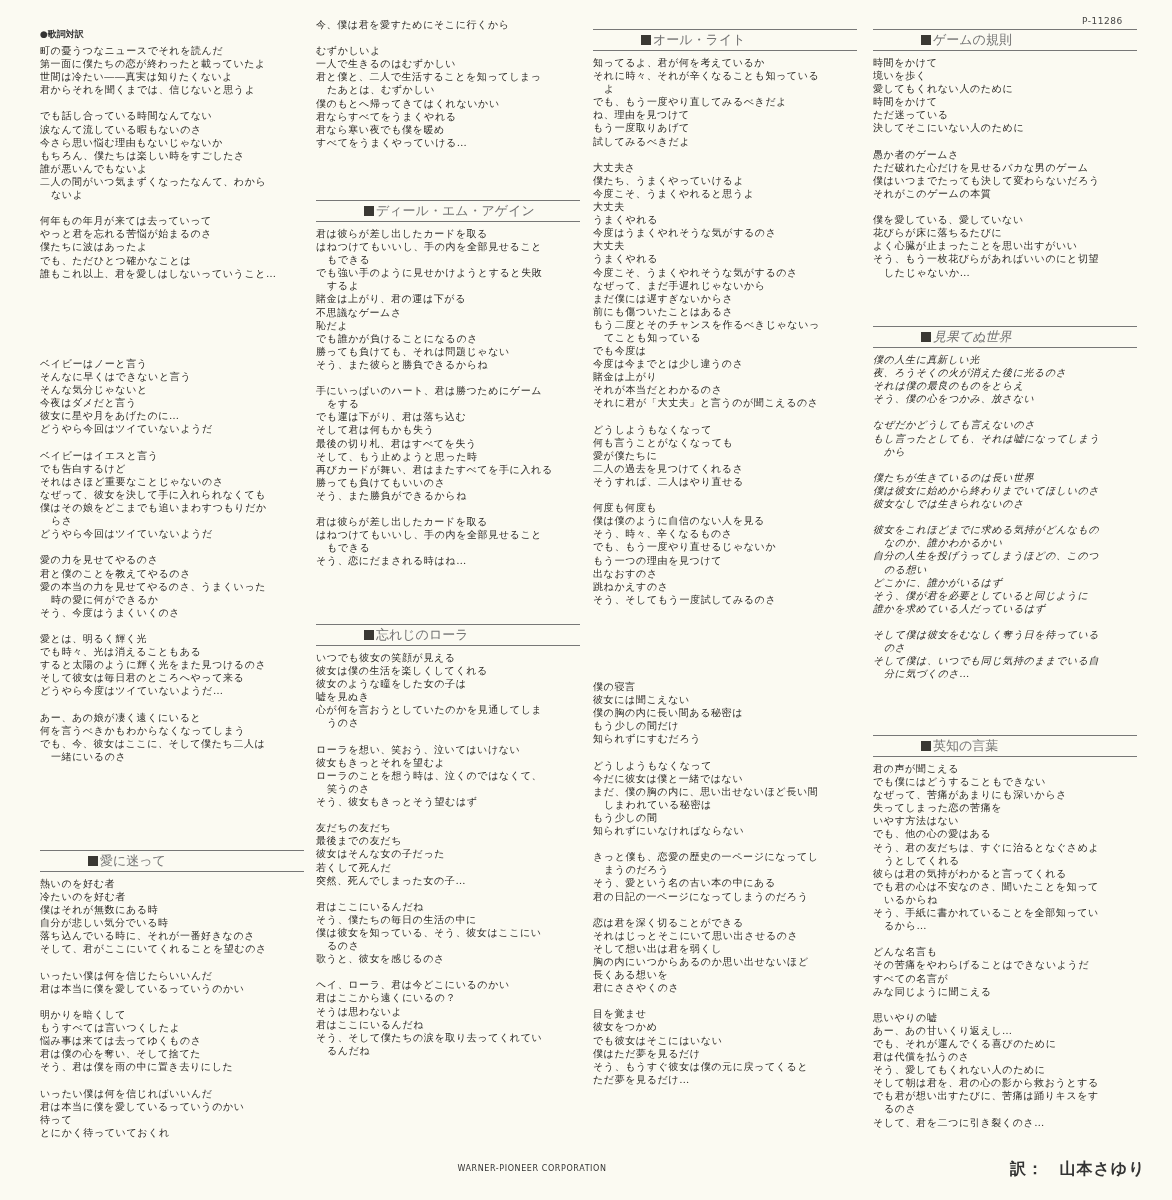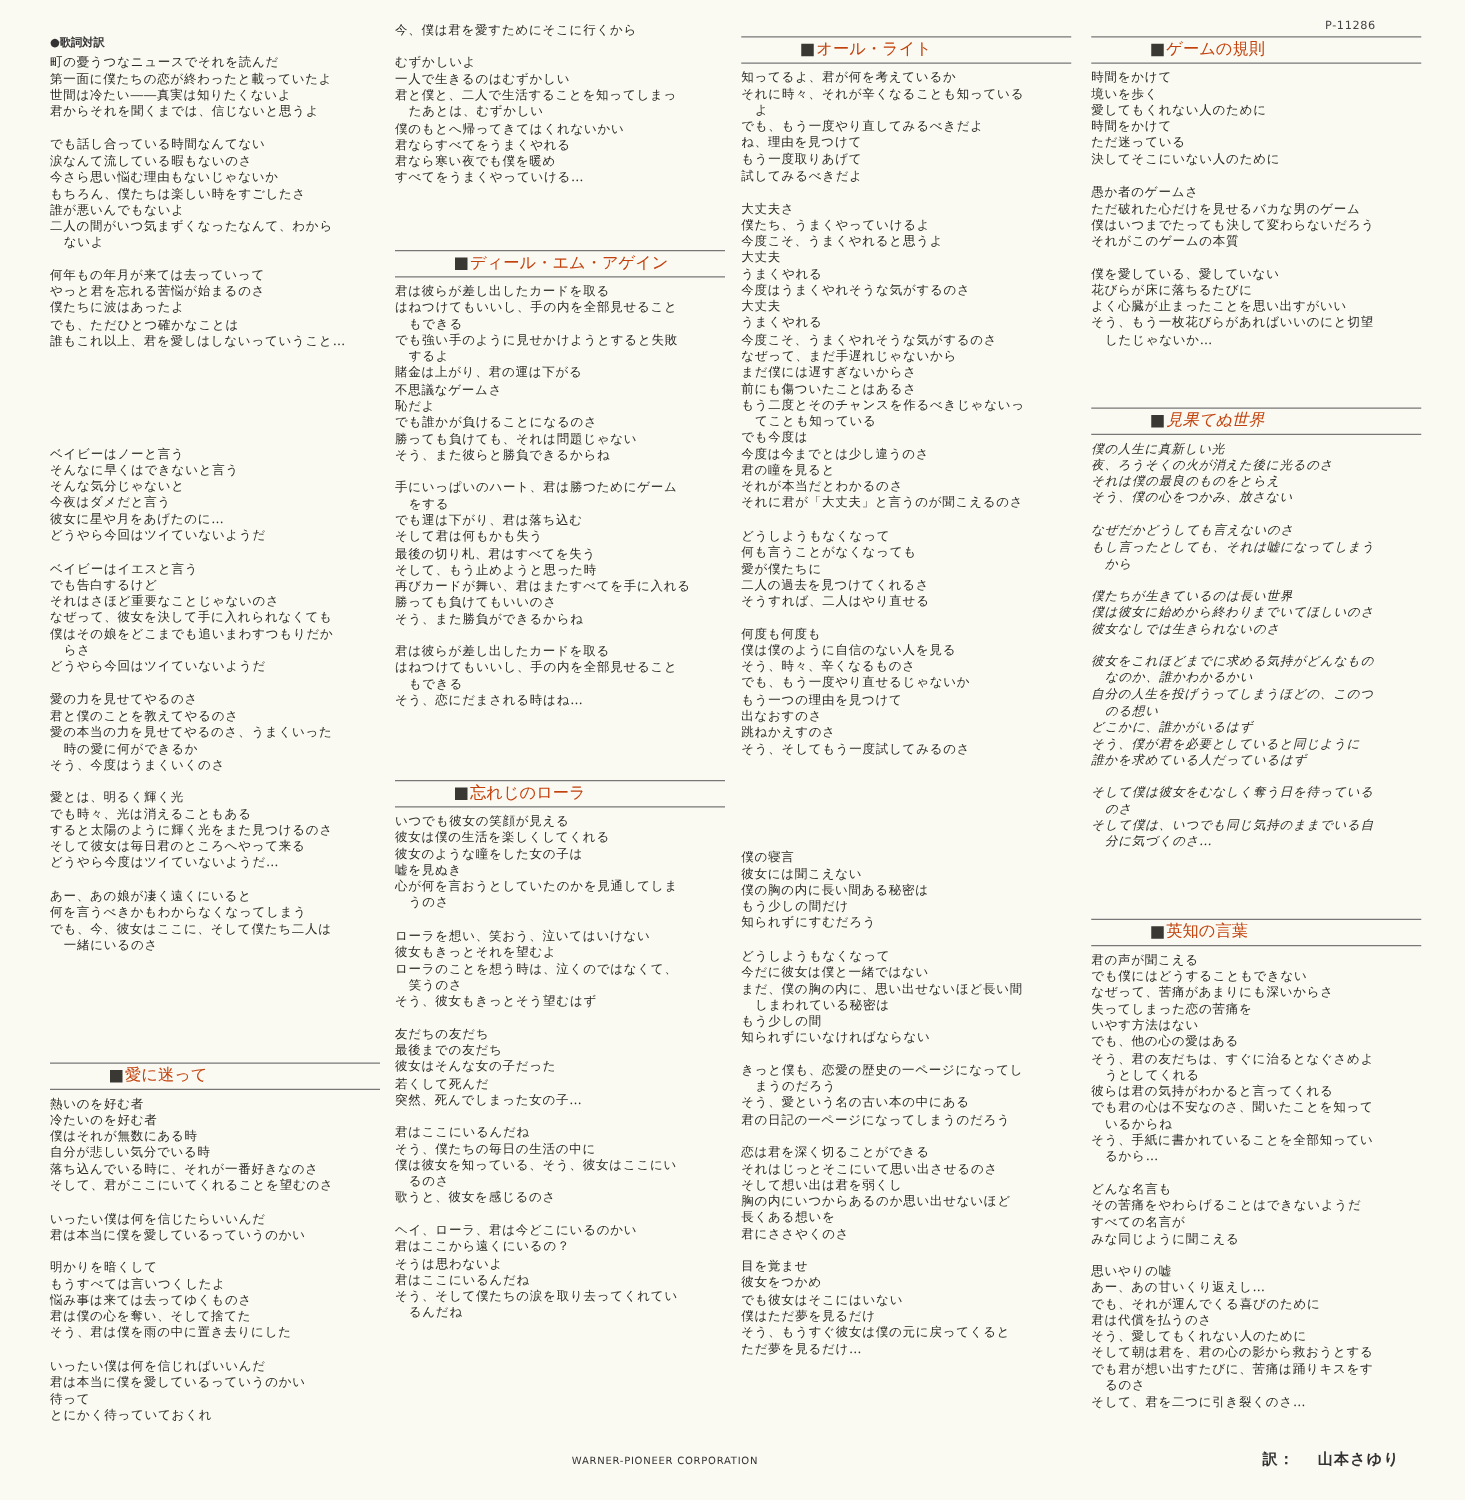--- a/index.html
+++ b/index.html
@@ -10,57 +10,57 @@
     color: #2c2a26;
     position: relative;
   }
   .page { position: absolute; left: 0; top: 0; width: 1172px; height: 1200px; }
   .top-label {
     position: absolute; left: 40px; top: 28px;
     font-family: "DejaVu Sans", "Liberation Sans", sans-serif;
     font-size: 9px; font-weight: bold; color: #333;
   }
   .catalog {
-    position: absolute; left: 1060px; top: 16px;
+    position: absolute; left: 1082px; top: 16px;
     font-family: "DejaVu Sans", "Liberation Sans", sans-serif;
     font-size: 9px; color: #444; letter-spacing: 0.5px;
   }
   .col { position: absolute; top: 0; width: 264px; }
   .col-1 { left: 40px; }
   .col-2 { left: 316px; }
   .col-3 { left: 593px; }
   .col-4 { left: 873px; }
   .song { position: absolute; left: 0; width: 264px; }
   .song-heading {
     border-top: 1px solid #777;
     border-bottom: 1px solid #777;
     height: 20px; line-height: 20px;
     font-family: "DejaVu Sans", "Liberation Sans", sans-serif;
-    font-size: 13px; color: #c2410c;
+    font-size: 13px; color: #737373;
     display: flex; align-items: center;
     margin-bottom: 5px;
     padding-left: 48px;
   }
   .heading-square {
     display: inline-block; width: 10px; height: 10px;
     background: #3a3833; margin-right: 2px; flex: none;
   }
   .lines { font-size: 10px; line-height: 13.1px; letter-spacing: 0.6px; }
   .line { white-space: nowrap; height: 13.1px; }
   .line.cont { padding-left: 11px; }
   .line.blank { }
   .footer {
     position: absolute; left: 0; width: 1064px; top: 1164px; text-align: center;
     font-family: "DejaVu Sans", "Liberation Sans", sans-serif;
     font-size: 8px; letter-spacing: 0.6px; color: #333;
   }
   .credit {
     position: absolute; left: 1010px; top: 1159px;
-    font-family: Liberation Mono, monospace;
-    font-size: 12px; font-weight: bold; color: #333; letter-spacing: 1px;
+    font-family: Liberation Sans, sans-serif;
+    font-size: 16px; font-weight: bold; color: #333; letter-spacing: 1px;
   }
   .credit .label { margin-right: 10px; }
 </style>
 </head>
 <body>
 
 <div class="page">
   <div class="top-label">●歌詞対訳</div>
   <div class="catalog">P-11286</div>
 
@@ -264,21 +264,21 @@
           <div class="line">大丈夫</div>
           <div class="line">うまくやれる</div>
           <div class="line">今度こそ、うまくやれそうな気がするのさ</div>
           <div class="line">なぜって、まだ手遅れじゃないから</div>
           <div class="line">まだ僕には遅すぎないからさ</div>
           <div class="line">前にも傷ついたことはあるさ</div>
           <div class="line">もう二度とそのチャンスを作るべきじゃないっ</div>
           <div class="line cont">てことも知っている</div>
           <div class="line">でも今度は</div>
           <div class="line">今度は今までとは少し違うのさ</div>
-          <div class="line">君の瞳を見ると</div>
+          <div class="line">賭金は上がり</div>
           <div class="line">それが本当だとわかるのさ</div>
           <div class="line">それに君が「大丈夫」と言うのが聞こえるのさ</div>
           <div class="line blank"></div>
           <div class="line">どうしようもなくなって</div>
           <div class="line">何も言うことがなくなっても</div>
           <div class="line">愛が僕たちに</div>
           <div class="line">二人の過去を見つけてくれるさ</div>
           <div class="line">そうすれば、二人はやり直せる</div>
           <div class="line blank"></div>
           <div class="line">何度も何度も</div>

